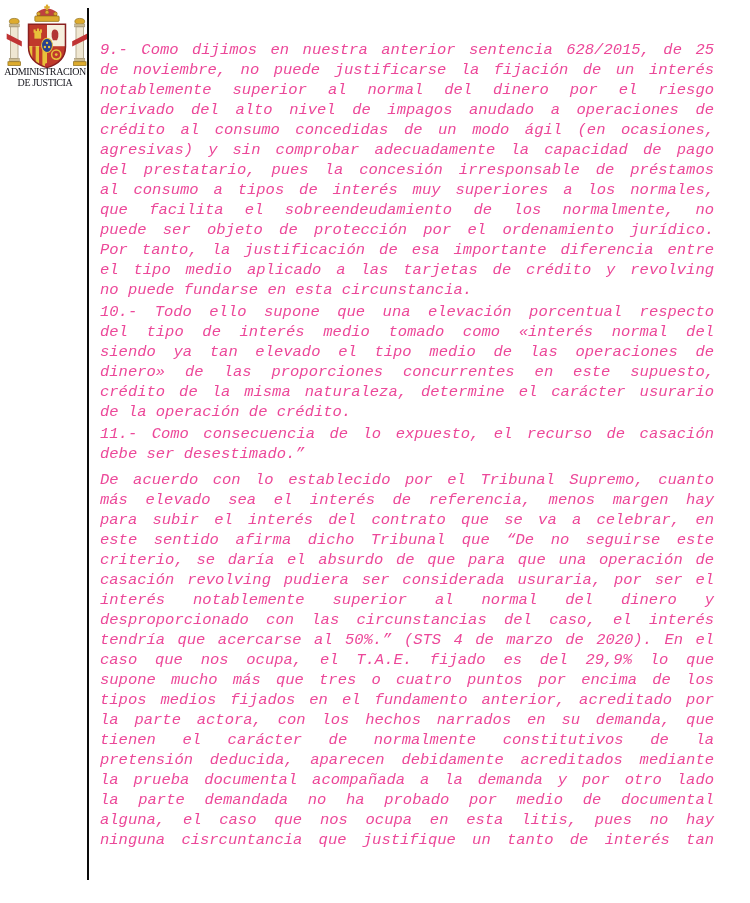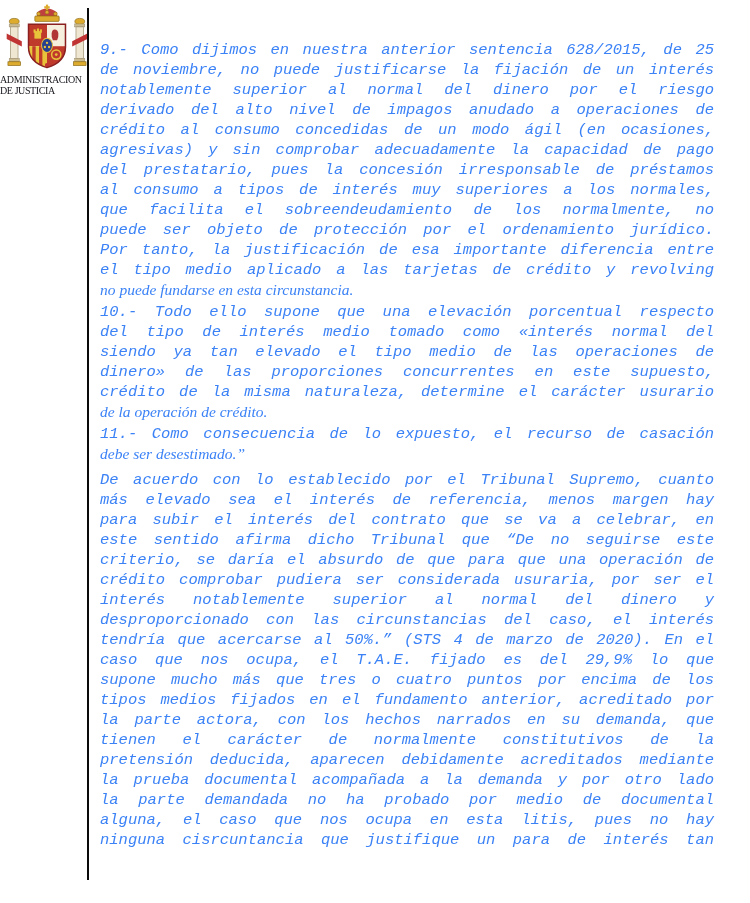--- a/index.html
+++ b/index.html
@@ -15,23 +15,23 @@
     background: #ffffff;
   }
   
   .logo {
     position: absolute;
     left: 5px; top: 3px;
     width: 84px; height: 78px;
   }
   .org {
     position: absolute;
-    left: 0; top: 74px;
+    left: 0; top: 66px;
     width: 90px;
-    text-align: left;
+    text-align: center;
     font-family: "Liberation Serif", "DejaVu Serif", serif;
     font-size: 10px;
     line-height: 11px;
     letter-spacing: -0.4px;
     color: #181820;
   }
   
   .rule {
     position: absolute;
     left: 87px; top: 8px;
@@ -40,34 +40,33 @@
   }
   
   .doc {
     position: absolute;
     left: 100px; top: 40px;
     width: 614px;
     font-family: "Liberation Mono", "DejaVu Sans Mono", monospace;
     font-style: italic;
     font-size: 15.5px;
     line-height: 20px;
-    color: #3b82f6;
+    color: #ec4899;
   }
   .paragraph { margin: 0; }
   .paragraph + .paragraph { margin-top: 2px; }
   .paragraph.gap-before-large { margin-top: 6px; }
   .line {
     text-align: justify;
     text-align-last: justify;
     height: 20px;
     white-space: normal;
   }
   .line.no-stretch {
     text-align-last: left;
-    font-family: Liberation Serif, serif;
   }
 </style>
 </head>
 <body>
 
 <div class="page">
 
   <header>
     <svg class="logo" viewBox="0 0 100 92" aria-hidden="true">
 
@@ -167,30 +166,30 @@
       <div class="paragraph">
         <div class="line">11.- Como consecuencia de lo expuesto, el recurso de casación</div>
         <div class="line no-stretch">debe ser desestimado.”</div>
       </div>
       <div class="paragraph gap-before-large">
         <div class="line">De acuerdo con lo establecido por el Tribunal Supremo, cuanto</div>
         <div class="line">más elevado sea el interés de referencia, menos margen hay</div>
         <div class="line">para subir el interés del contrato que se va a celebrar, en</div>
         <div class="line">este sentido afirma dicho Tribunal que “De no seguirse este</div>
         <div class="line">criterio, se daría el absurdo de que para que una operación de</div>
-        <div class="line">crédito comprobar pudiera ser considerada usuraria, por ser el</div>
+        <div class="line">casación revolving pudiera ser considerada usuraria, por ser el</div>
         <div class="line">interés notablemente superior al normal del dinero y</div>
         <div class="line">desproporcionado con las circunstancias del caso, el interés</div>
         <div class="line">tendría que acercarse al 50%.” (STS 4 de marzo de 2020). En el</div>
         <div class="line">caso que nos ocupa, el T.A.E. fijado es del 29,9% lo que</div>
         <div class="line">supone mucho más que  tres o cuatro puntos por encima de los</div>
         <div class="line">tipos medios fijados en el fundamento anterior, acreditado por</div>
         <div class="line">la parte actora, con los hechos narrados en su demanda,  que</div>
         <div class="line">tienen el carácter de normalmente constitutivos de la</div>
         <div class="line">pretensión deducida, aparecen debidamente acreditados mediante</div>
         <div class="line">la prueba documental acompañada a la demanda y por otro lado</div>
         <div class="line">la parte demandada no ha probado por medio de documental</div>
         <div class="line">alguna, el caso que nos ocupa en esta litis, pues no hay</div>
-        <div class="line">ninguna cisrcuntancia  que justifique un para de interés tan</div>
+        <div class="line">ninguna cisrcuntancia  que justifique un tanto de interés tan</div>
       </div>
     </main>
 
 </div>
 
 </body></html>

